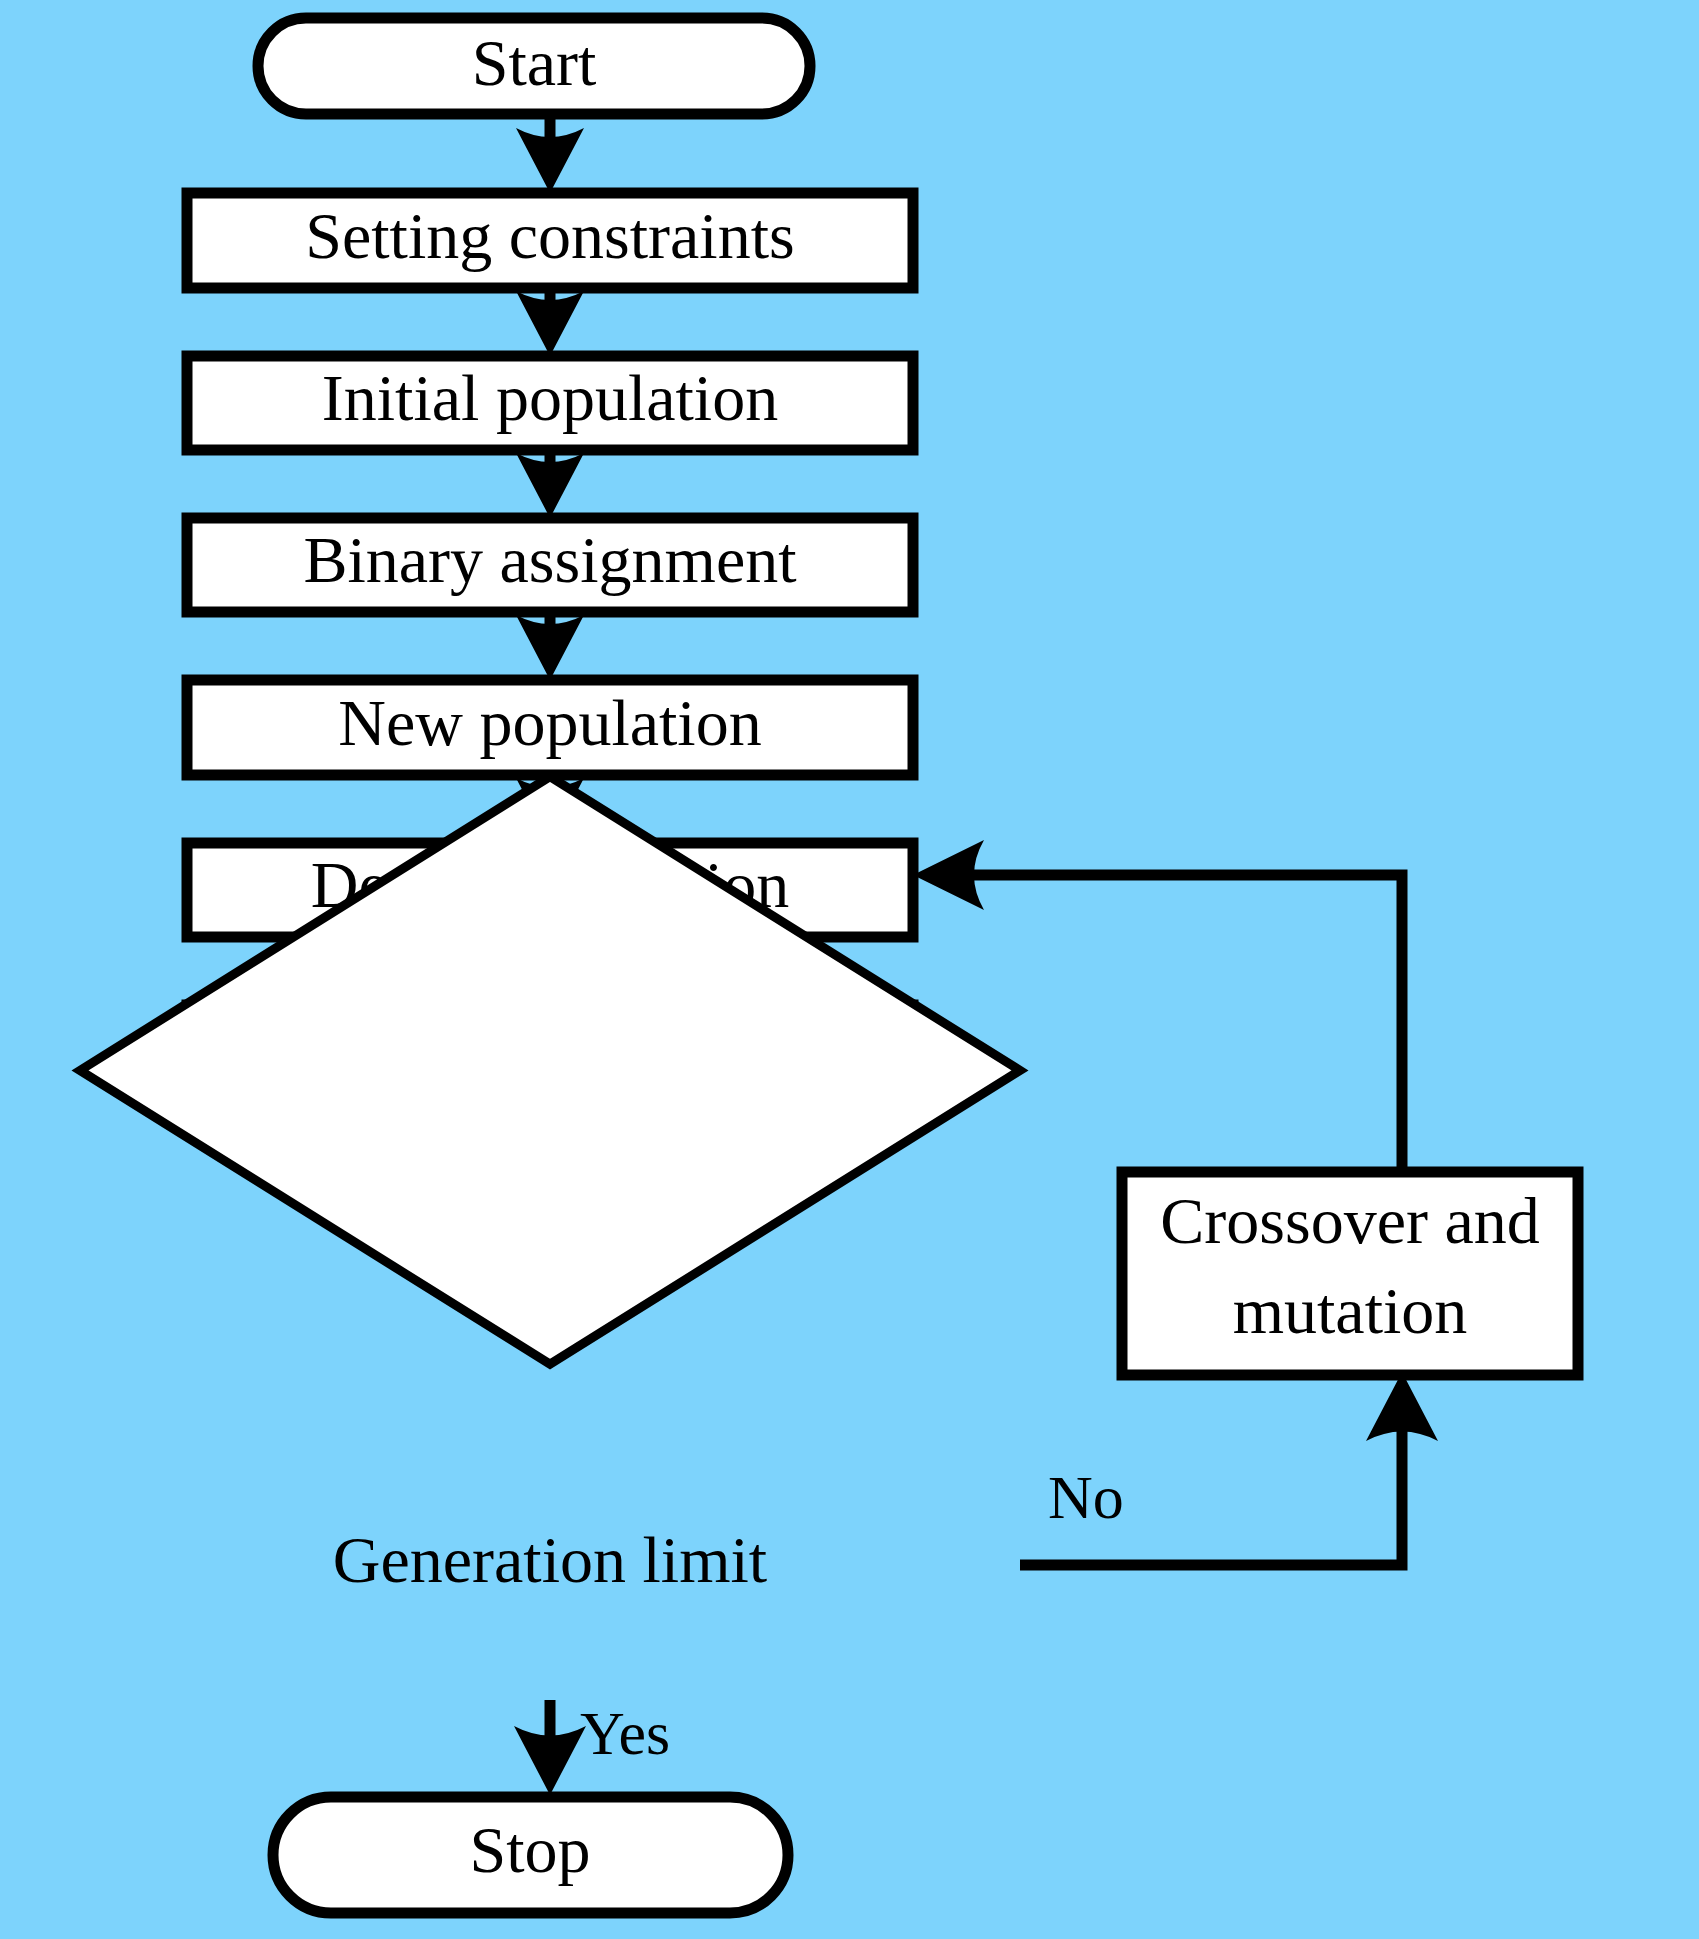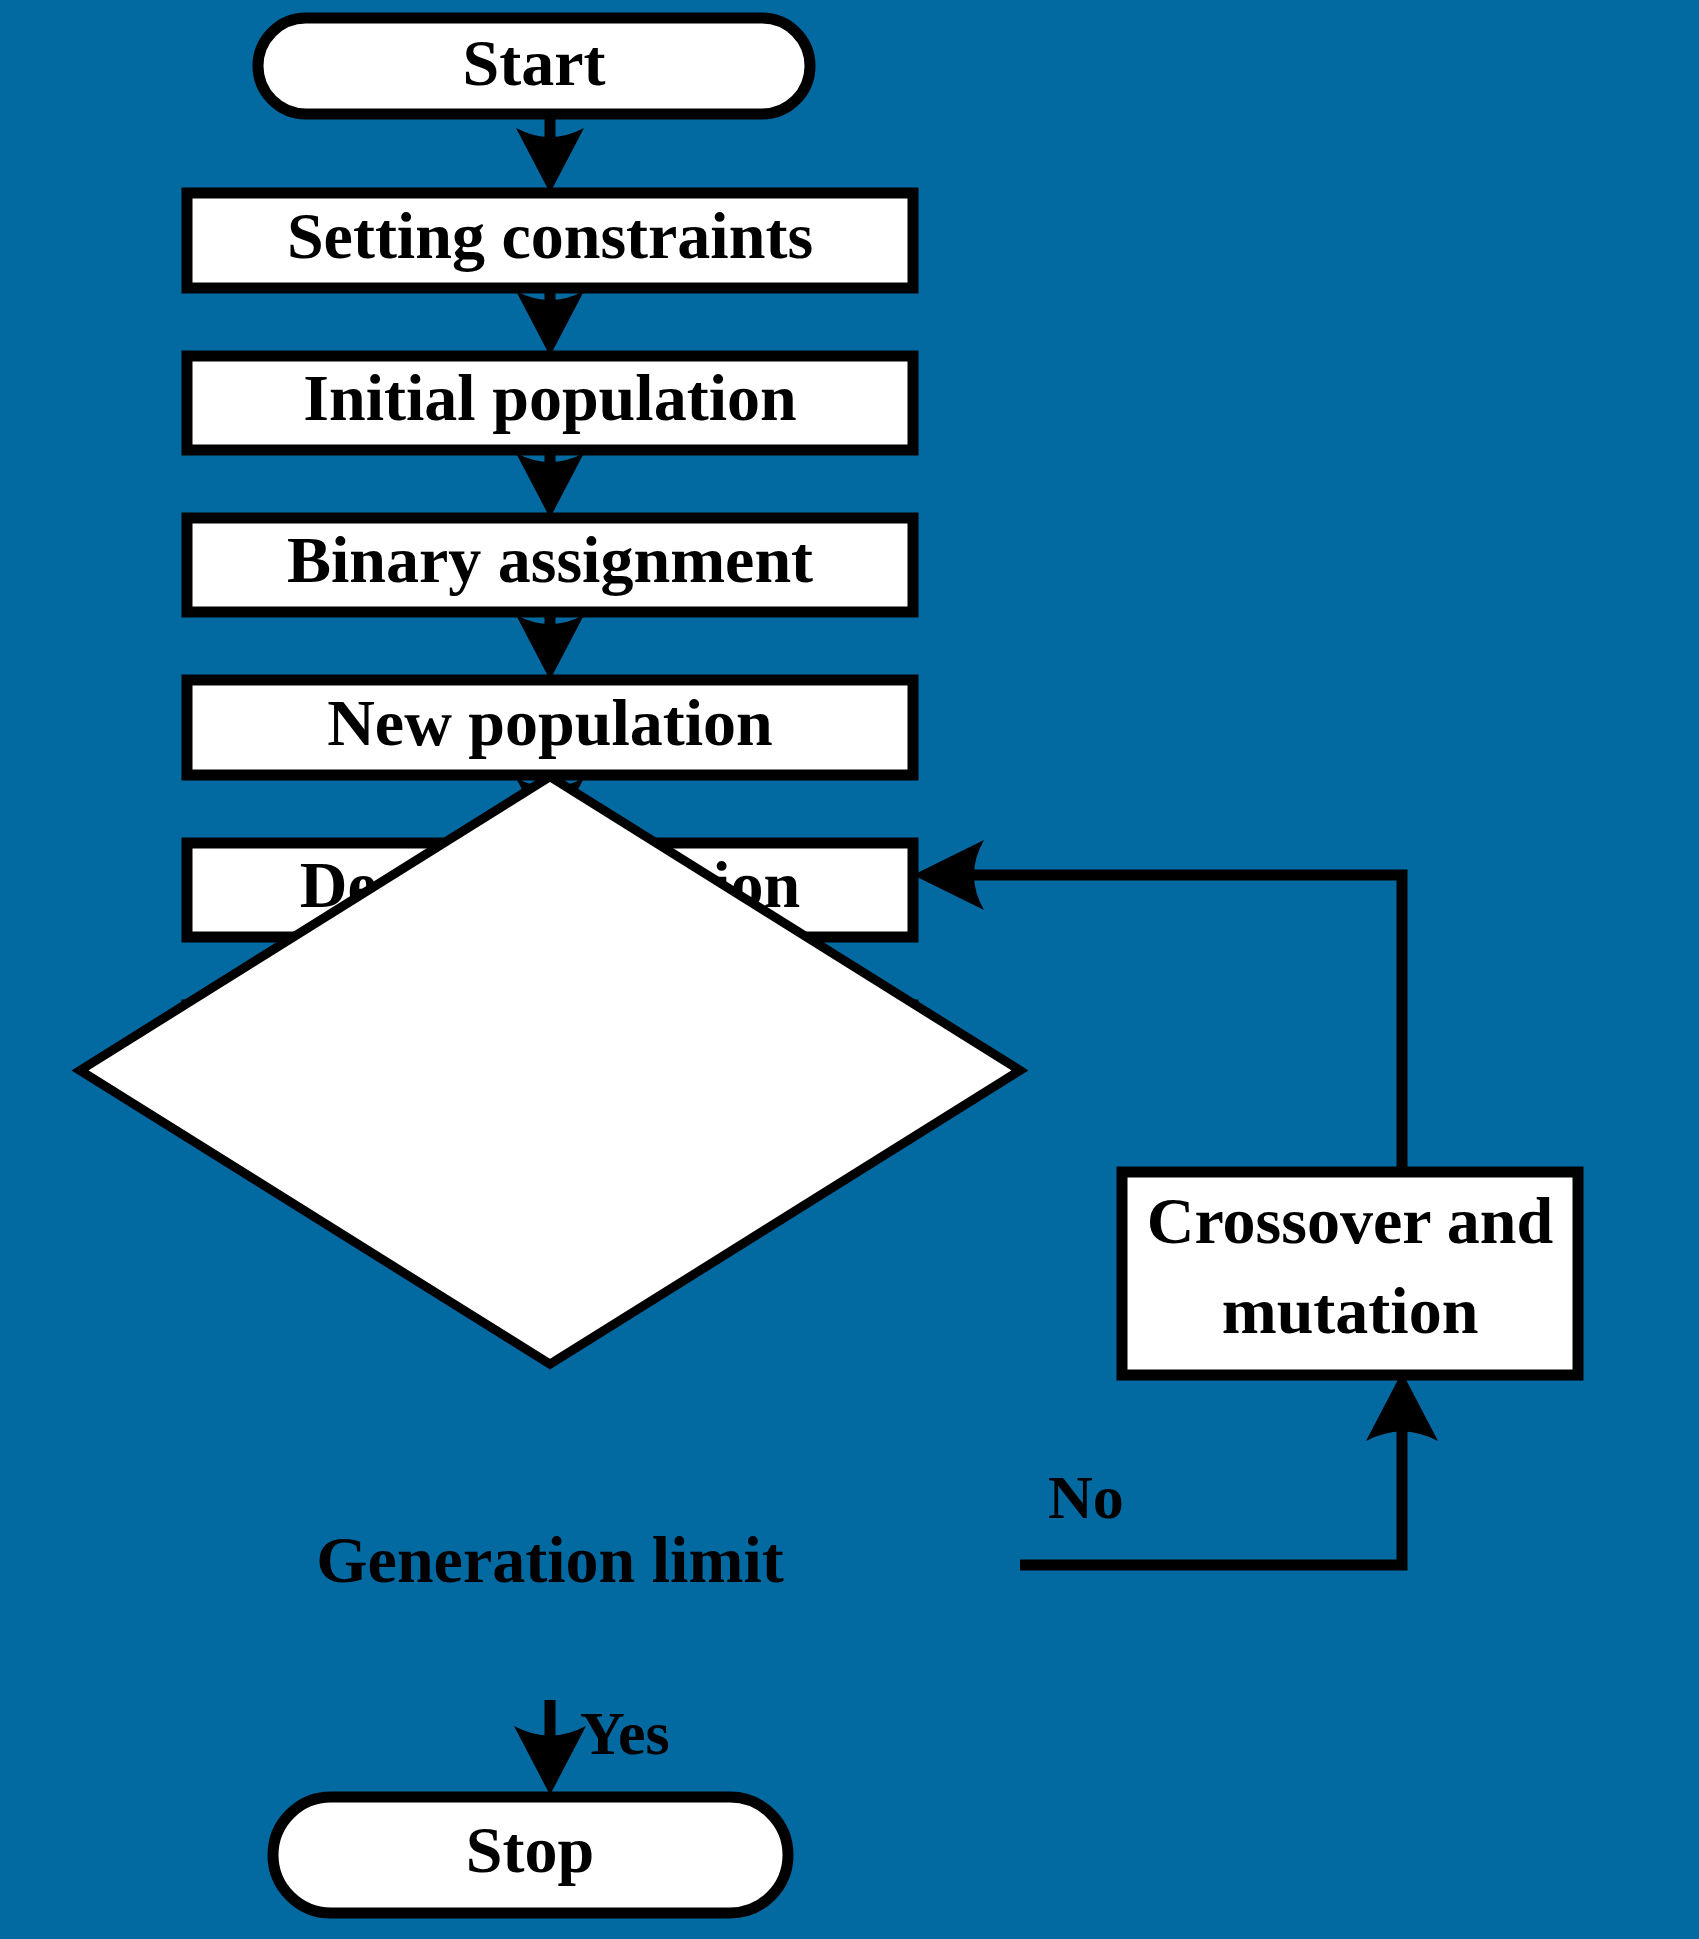--- a/index.html
+++ b/index.html
@@ -63,21 +63,21 @@
     fill: #000000;
     text-anchor: start;
     dominant-baseline: middle;
   }
   .fs-main { font-size: 66px; }
   .fs-edge { font-size: 62px; }
 </style>
 </head>
 <body style="background: rgb(255, 255, 255);">
 
-<div id="flowchart-root" style="background: #0369a1; font-weight: bold;">
+<div id="flowchart-root" style="background: #7dd3fc;">
 
   <svg id="flow-svg" viewBox="0 0 1699 1939" xmlns="http://www.w3.org/2000/svg">
 
     <g>
       <line class="conn-line" x1="550" y1="113" x2="550" y2="155" stroke="#000000"></line>
       <path class="arrow-head" d="M 550 193 L 516 128 Q 550 146 584 128 Z" fill="#000000"></path>
     </g>
 
     <g>
       <line class="conn-line" x1="550" y1="288" x2="550" y2="318" stroke="#000000"></line>

